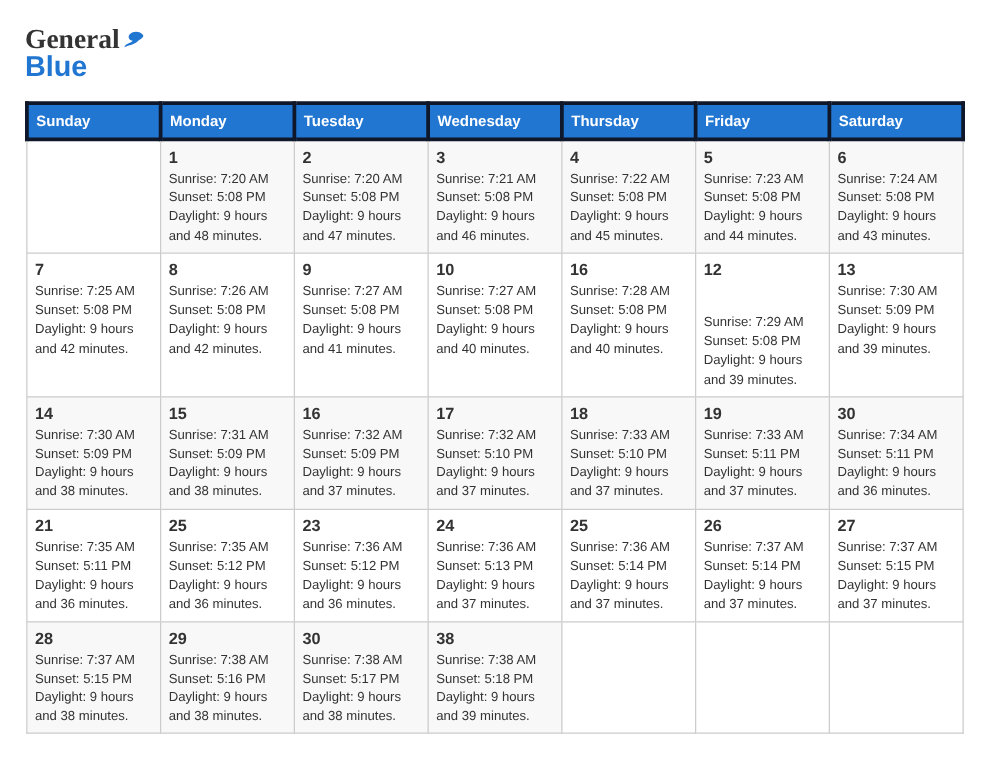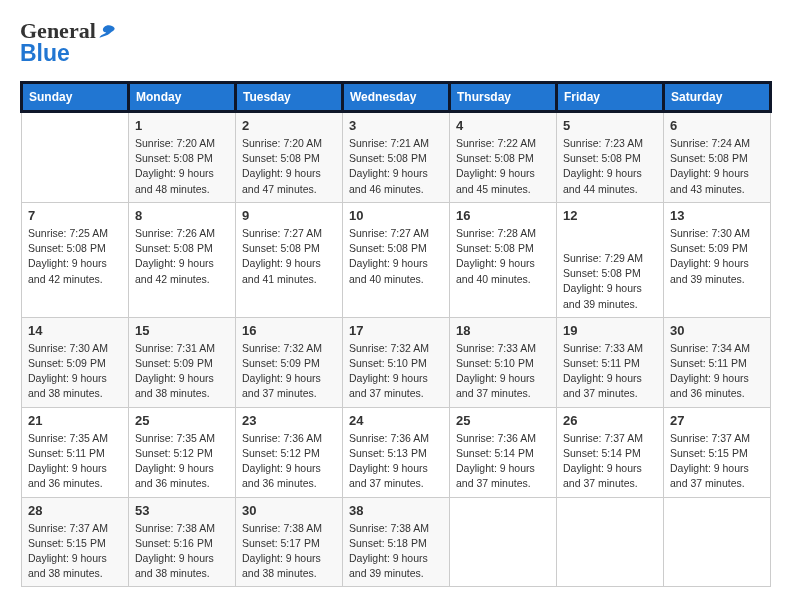--- a/index.html
+++ b/index.html
@@ -309,21 +309,21 @@
       </tr>
       <tr>
         <td>
           <span class="day-number">28</span>
           <div class="day-info" style="white-space: pre-line;">Sunrise: 7:37 AM
 Sunset: 5:15 PM
 Daylight: 9 hours
 and 38 minutes.</div>
         </td>
         <td>
-          <span class="day-number">53</span>
+          <span class="day-number">29</span>
           <div class="day-info" style="white-space: pre-line;">Sunrise: 7:38 AM
 Sunset: 5:16 PM
 Daylight: 9 hours
 and 38 minutes.</div>
         </td>
         <td>
           <span class="day-number">30</span>
           <div class="day-info" style="white-space: pre-line;">Sunrise: 7:38 AM
 Sunset: 5:17 PM
 Daylight: 9 hours

